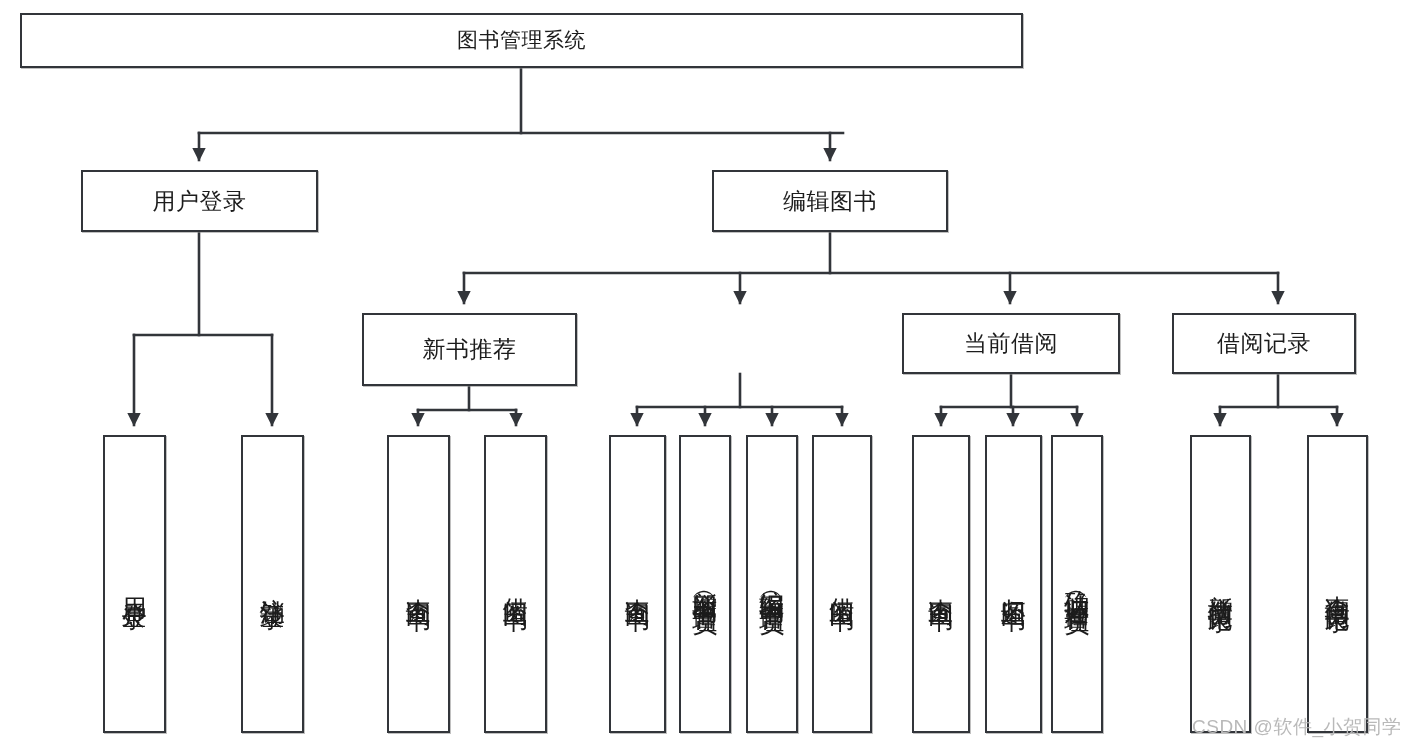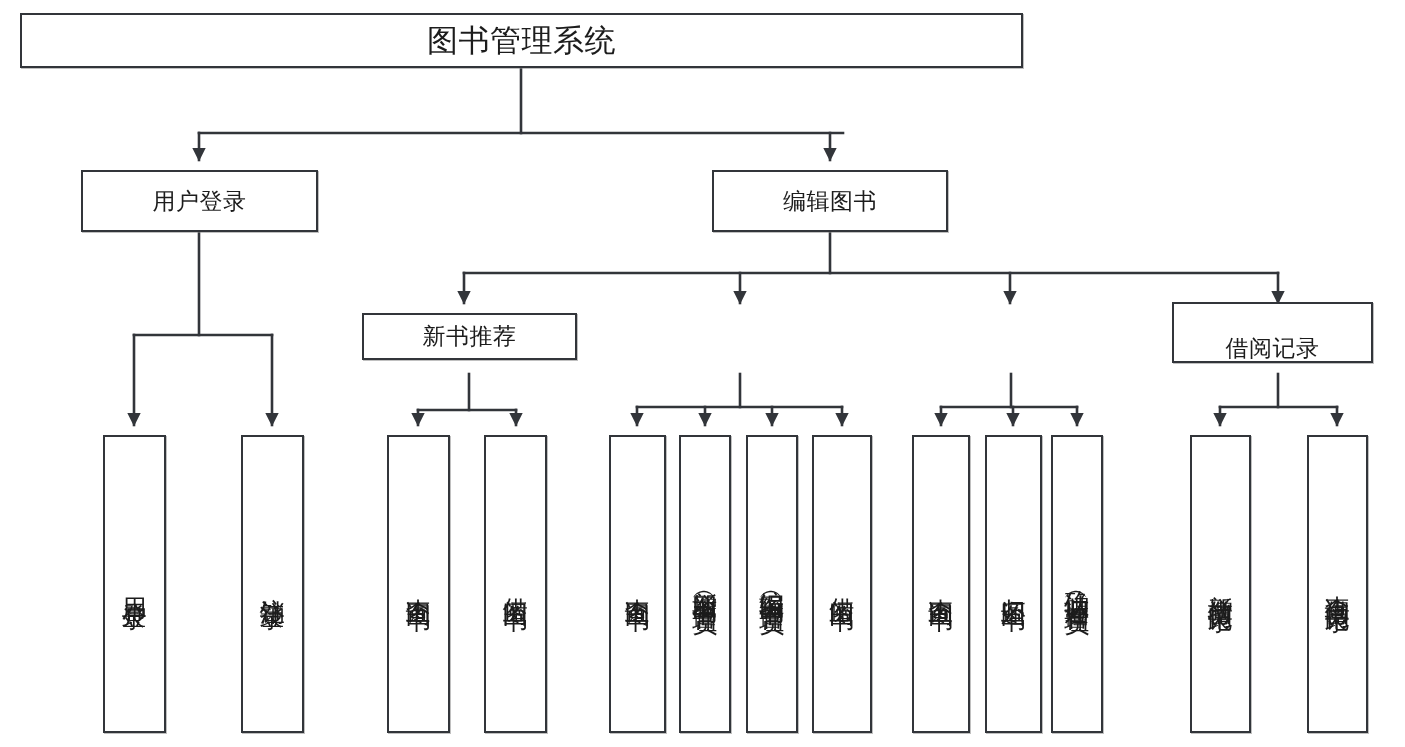--- a/index.html
+++ b/index.html
@@ -40,21 +40,21 @@
     display: block;
     text-align: center;
     line-height: 1.08;
   }
   .node.horiz .lbl {
     font-size: 23px;
     letter-spacing: 0.5px;
     white-space: nowrap;
   }
   .node.root .lbl {
-    font-size: 31px;
+    font-size: 21px;
   }
   .node.vert {
     align-items: center;
     justify-content: center;
   }
   .node.vert .lbl {
     writing-mode: vertical-rl;
     text-orientation: upright;
     font-size: 25px;
     line-height: 1.06;
@@ -130,24 +130,27 @@
     <span class="lbl">图书管理系统</span>
   </div>
 
   <div class="node horiz" style="left: 81px; top: 170px; width: 237px; height: 62px; border-color: rgb(50, 53, 58); color: rgb(28, 28, 28);">
     <span class="lbl">用户登录</span>
   </div>
   <div class="node horiz" style="left: 712px; top: 170px; width: 236px; height: 62px; border-color: rgb(50, 53, 58); color: rgb(28, 28, 28);">
     <span class="lbl">编辑图书</span>
   </div>
 
-  <div class="node horiz" style="left: 362px; top: 313px; width: 215px; height: 47px; border-color: rgb(50, 53, 58); color: rgb(28, 28, 28);">
+  <div class="node horiz" style="left: 362px; top: 313px; width: 215px; height: 73px; border-color: rgb(50, 53, 58); color: rgb(28, 28, 28);">
     <span class="lbl">新书推荐</span>
   </div>
-  <div class="node horiz" style="left: 1172px; top: 302px; width: 201px; height: 61px; border-color: rgb(50, 53, 58); color: rgb(28, 28, 28); align-items: flex-end;">
+  <div class="node horiz" style="left: 902px; top: 313px; width: 218px; height: 61px; border-color: rgb(50, 53, 58); color: rgb(28, 28, 28);">
+    <span class="lbl">当前借阅</span>
+  </div>
+  <div class="node horiz" style="left: 1172px; top: 313px; width: 184px; height: 61px; border-color: rgb(50, 53, 58); color: rgb(28, 28, 28);">
     <span class="lbl">借阅记录</span>
   </div>
 
   <div class="node vert" style="left: 103px; top: 435px; width: 63px; height: 298px; border-color: rgb(50, 53, 58); color: rgb(28, 28, 28);">
     <span class="lbl">用户登录</span>
   </div>
   <div class="node vert" style="left: 241px; top: 435px; width: 63px; height: 298px; border-color: rgb(50, 53, 58); color: rgb(28, 28, 28);">
     <span class="lbl">注销登录</span>
   </div>
   <div class="node vert" style="left: 387px; top: 435px; width: 63px; height: 298px; border-color: rgb(50, 53, 58); color: rgb(28, 28, 28);">
@@ -177,14 +180,15 @@
   <div class="node vert" style="left: 1051px; top: 435px; width: 52px; height: 298px; border-color: rgb(50, 53, 58); color: rgb(28, 28, 28);">
     <span class="lbl">确认归还（管理员）</span>
   </div>
   <div class="node vert" style="left: 1190px; top: 435px; width: 61px; height: 298px; border-color: rgb(50, 53, 58); color: rgb(28, 28, 28);">
     <span class="lbl">新增借阅记录</span>
   </div>
   <div class="node vert" style="left: 1307px; top: 435px; width: 61px; height: 298px; border-color: rgb(50, 53, 58); color: rgb(28, 28, 28);">
     <span class="lbl">查询借阅记录</span>
   </div>
 
+  <div class="watermark" style="left: 1192px; top: 714px; color: rgb(185, 185, 185);">CSDN @软件_小贺同学</div>
 
 </div>
 
 </body></html>

